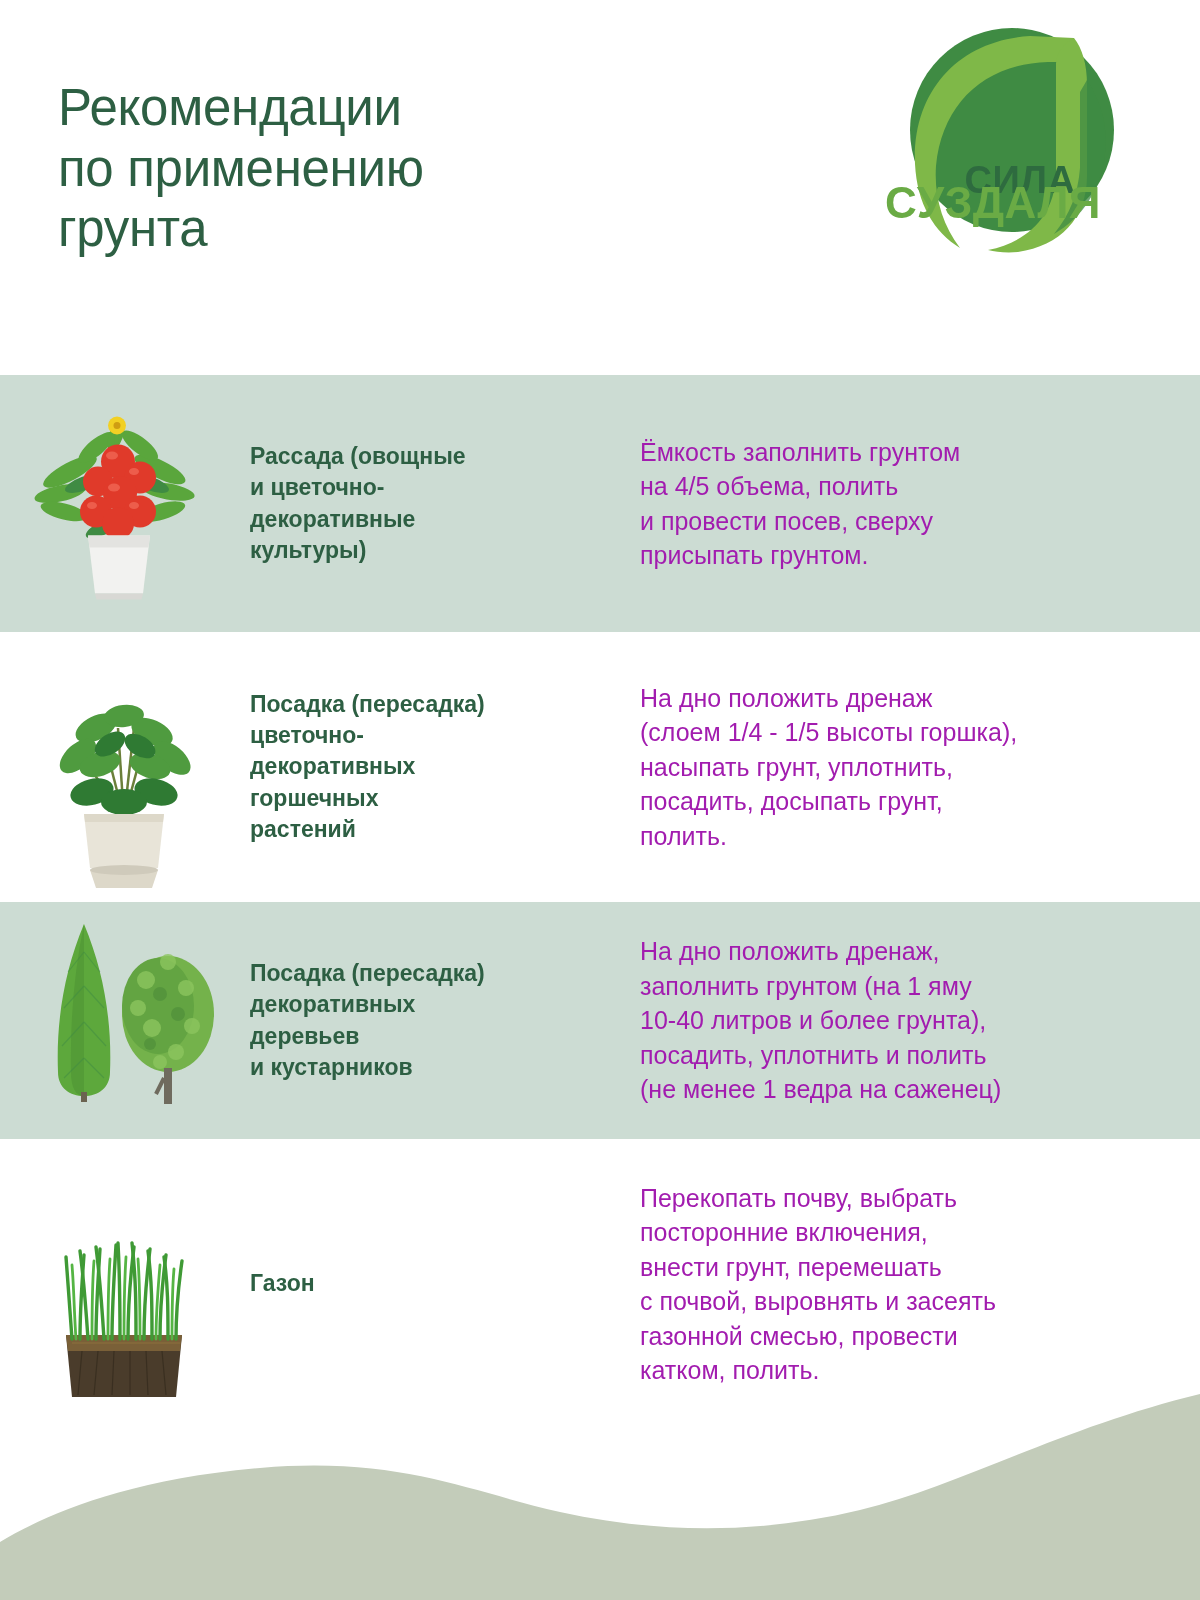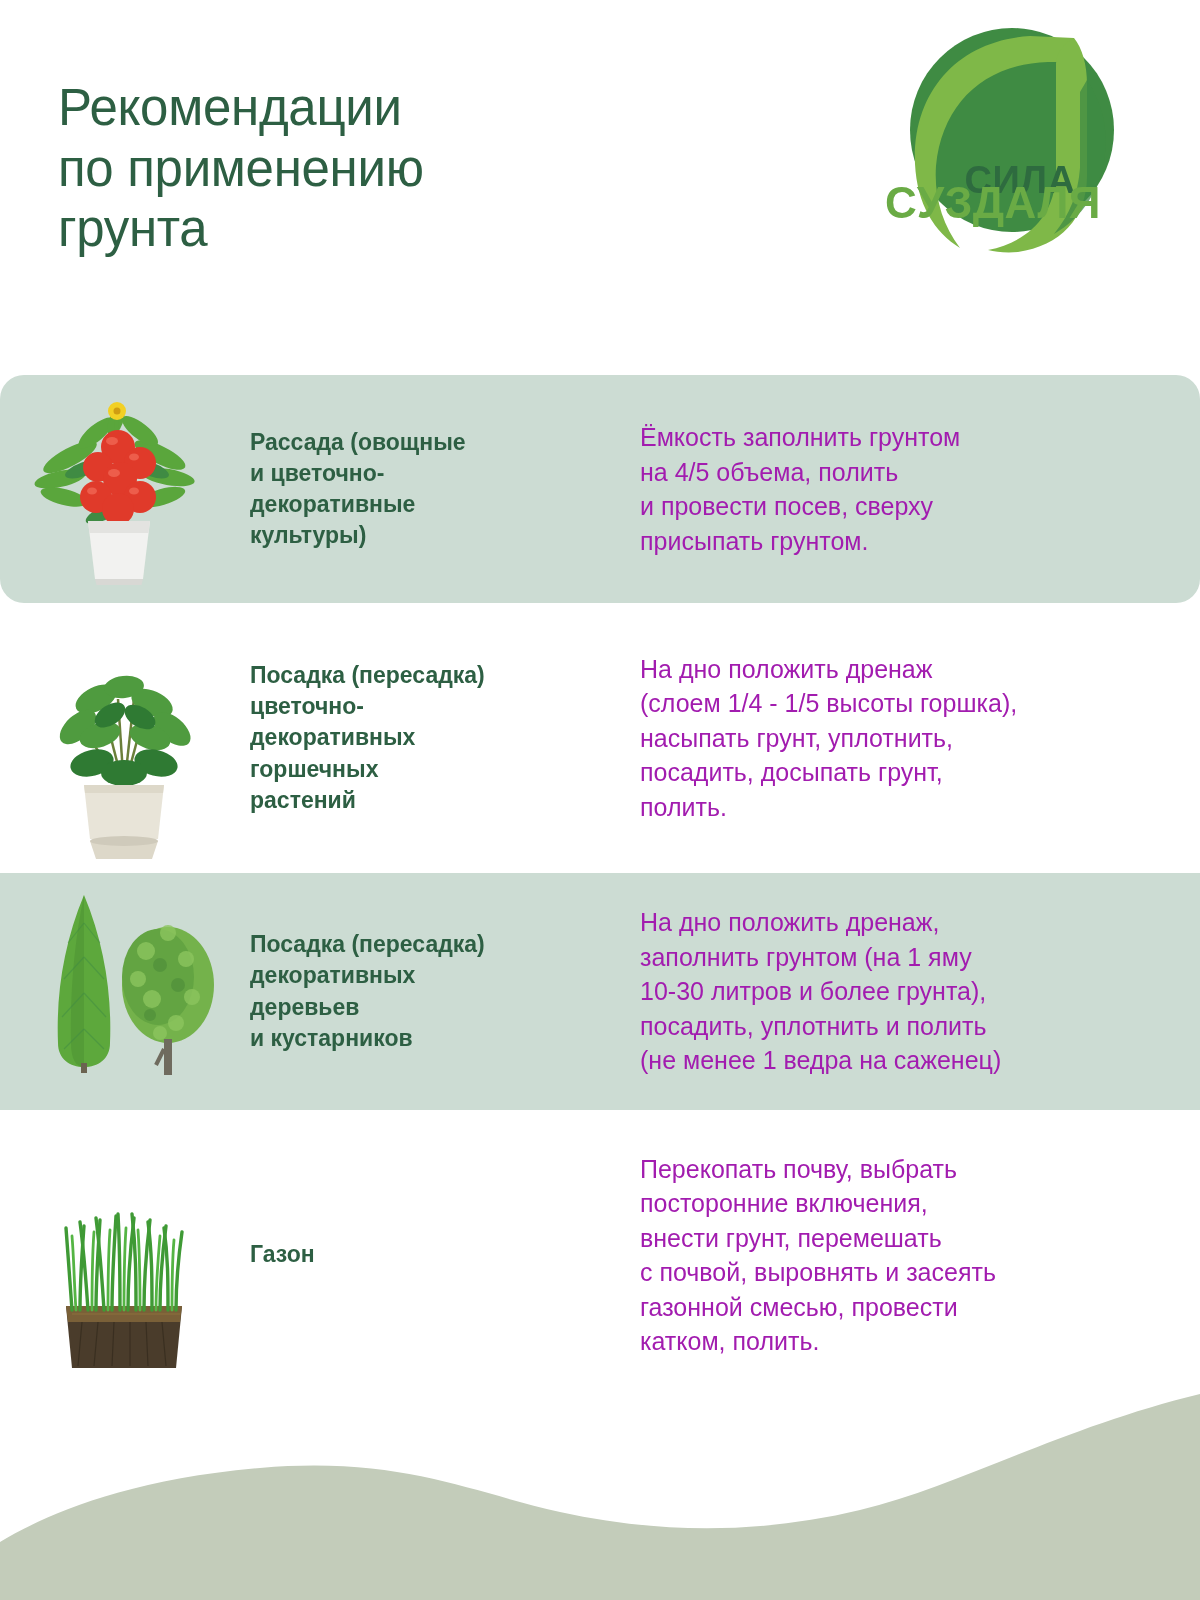--- a/index.html
+++ b/index.html
@@ -93,21 +93,21 @@
 
   .row {
     position: relative;
     display: flex;
     align-items: center;
     width: 1200px;
   }
   .row.shaded { background: #ccdcd3; }
   .row.plain  { background: #ffffff; }
 
-  .row-1 { height: 228px; border-radius: 24px; }
+  .row-1 { height: 257px; }
   .row-2 { height: 270px; }
   .row-3 { height: 237px; }
   .row-4 { height: 290px; }
 
   .cell-image {
     width: 250px;
     flex: 0 0 250px;
     height: 100%;
     position: relative;
   }
@@ -330,21 +330,21 @@
             <path d="M164 176 L156 192" stroke="#6f6b5e" stroke-width="4" fill="none"></path>
           </svg>
         </div>
       </div>
       <div class="cell-title">Посадка (пересадка)
 декоративных
 деревьев
 и кустарников</div>
       <div class="cell-desc">На дно положить дренаж,
 заполнить грунтом (на 1 яму
-10-30 литров и более грунта),
+10-40 литров и более грунта),
 посадить, уплотнить и полить
 (не менее 1 ведра на саженец)</div>
     </div>
 
     <div class="row row-4 plain">
       <div class="cell-image">
         <div class="art">
           <svg viewBox="0 0 250 290" xmlns="http://www.w3.org/2000/svg" aria-hidden="true">
 
             <path d="M66 196 L182 196 L176 258 L72 258 Z" fill="#4a3c2b"></path>

